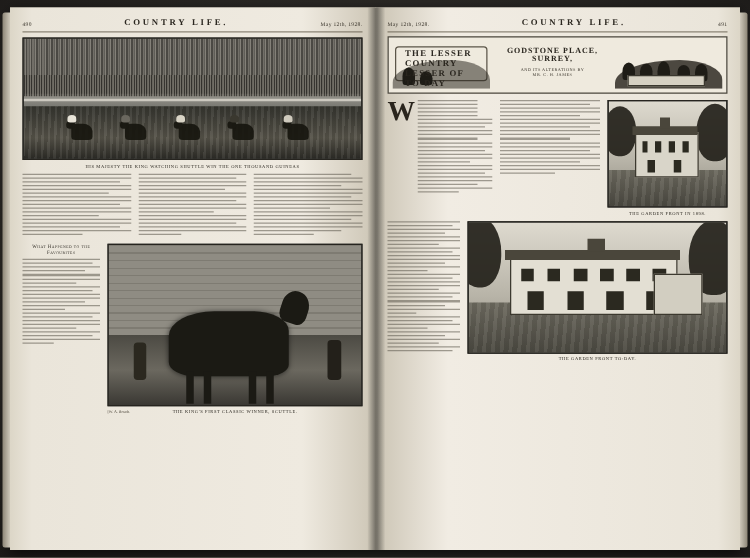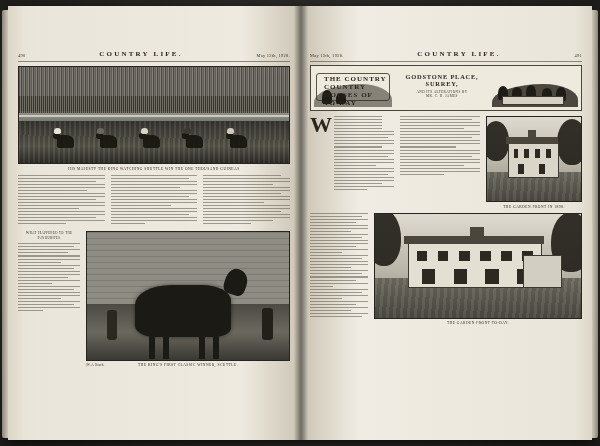--- a/index.html
+++ b/index.html
@@ -39,21 +39,21 @@
     position:absolute;left:286px;top:0;width:14px;height:434px;
     background:linear-gradient(to right,rgba(0,0,0,.02),rgba(0,0,0,.42) 45%,rgba(0,0,0,.42) 55%,rgba(0,0,0,.02));
     pointer-events:none;
   }
   
   .edge-l{position:absolute;left:-6px;top:4px;width:7px;height:428px;
     background:linear-gradient(to right,#8d8677,#d8d2c4);border-radius:2px 0 0 2px;}
   .edge-r{position:absolute;right:-6px;top:4px;width:7px;height:428px;
     background:linear-gradient(to left,#8d8677,#d8d2c4);border-radius:0 2px 2px 0;}
 
-  .pad{position:absolute;left:10px;right:10px;top:8px;bottom:8px;margin-top:36px;}
+  .pad{position:absolute;left:10px;right:10px;top:8px;bottom:8px;}
 
   
   .runhead{
     display:flex;align-items:flex-end;justify-content:space-between;
     font-size:4.6px;letter-spacing:.3px;color:#3a352c;
     border-bottom:0;padding-bottom:1px;
   }
   .runhead .title{
     font-size:7px;letter-spacing:2.2px;font-variant:small-caps;
     font-weight:bold;color:#2b2720;
@@ -321,21 +321,21 @@
         <div class="rule"></div>
 
         <div class="masthead">
           <div class="mh-left">
             <div class="ornament">
               <div class="orn-scroll"></div>
               <div class="orn-hill" style="opacity:.55"></div>
               <div class="orn-tree" style="left:8px"></div>
               <div class="orn-tree" style="left:22px;height:11px"></div>
             </div>
-            <div class="mh-title" style="position:relative;padding:6px 4px 0 10px;font-size:7px;line-height:8px">THE COUNTRY COUNTRY HOUSES OF TO-DAY</div>
+            <div class="mh-title" style="position:relative;padding:6px 4px 0 10px;font-size:7px;line-height:8px">THE LESSER COUNTRY LESSER OF TO-DAY</div>
           </div>
 
           <div class="mh-mid">
             <div class="mh-sub">GODSTONE PLACE,</div>
             <div class="mh-sub">SURREY,</div>
             <div class="mh-byline">AND ITS ALTERATIONS BY</div>
             <div class="mh-byline" style="margin-top:0">MR. C. H. JAMES</div>
           </div>
 
           <div class="mh-right">

